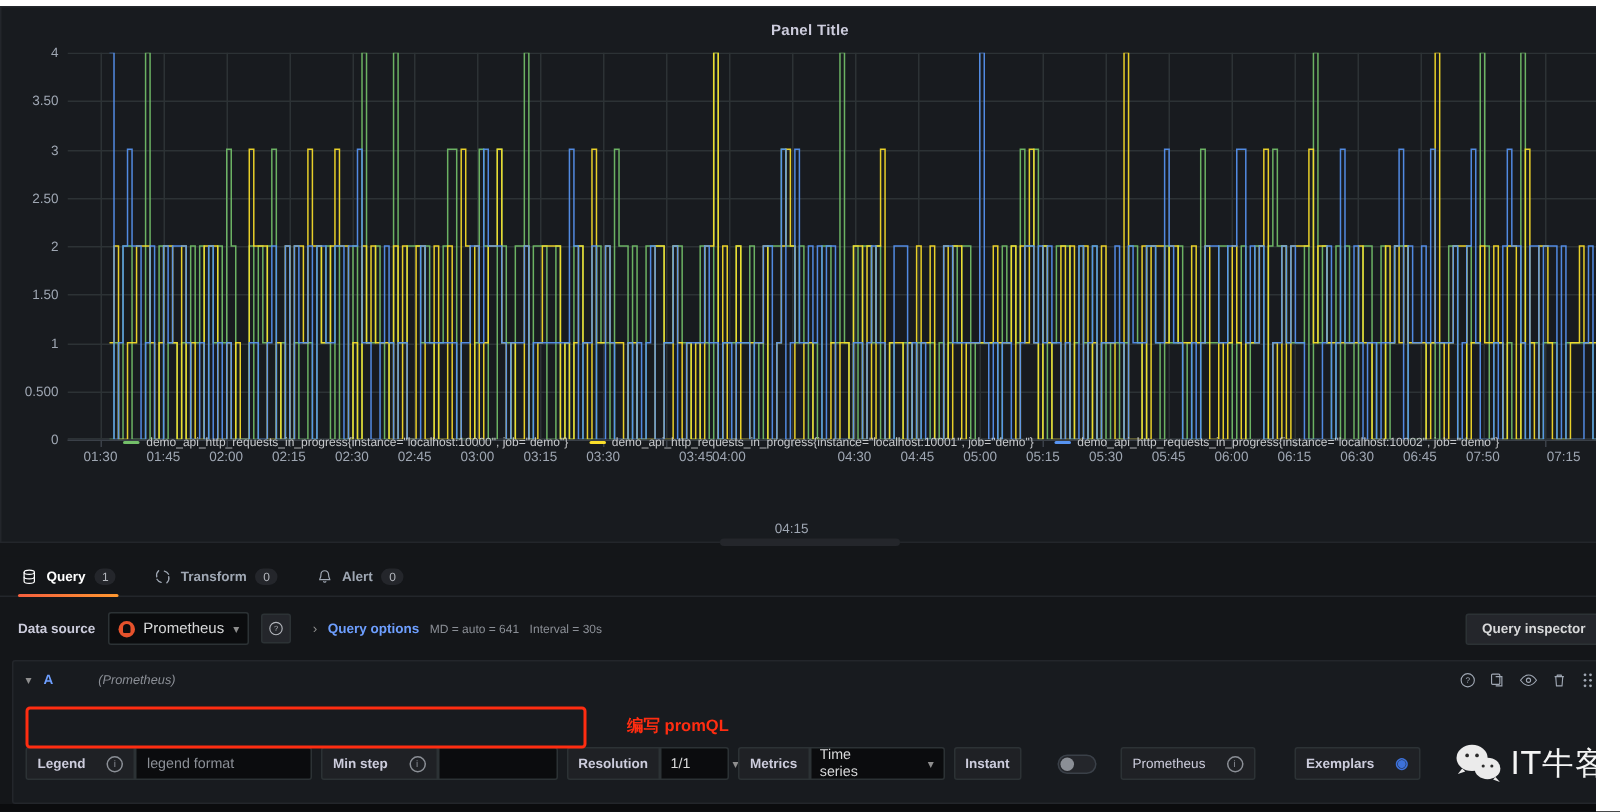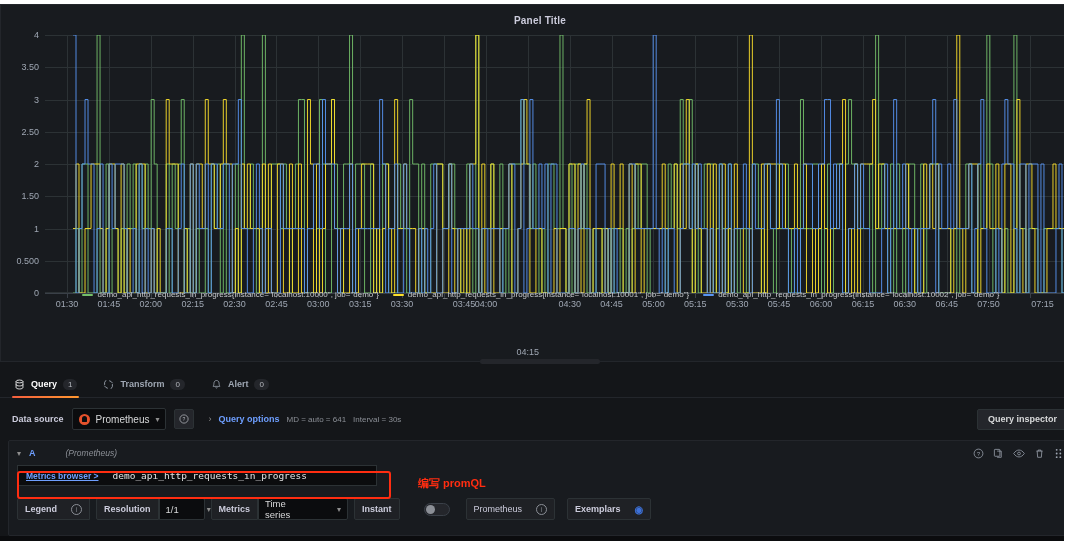--- a/index.html
+++ b/index.html
@@ -685,33 +685,37 @@
               <circle cx="2" cy="6" r="1"></circle>
                 <circle cx="6" cy="6" r="1"></circle>
               <circle cx="2" cy="10" r="1"></circle>
                 <circle cx="6" cy="10" r="1"></circle>
             </g>
           </svg>
         </span>
       </span>
     </div>
 
-    <div class="metrics-row">
-      <div class="metrics-browser">Metrics browser &gt;</div>
-      <div class="promql-input">demo_api_http_requests_in_progress</div>
-    </div>
 
     <div class="opts-row" style="left:8px; top:57px; position:absolute;">
       <div class="group">
         <div class="field-label">
           <span>Legend</span>
           <span class="info-i">i</span>
         </div>
-      </div>
-
+        <div class="text-input" style="width:118px;">legend format</div>
+      </div>
+
+      <div class="group">
+        <div class="field-label">
+          <span>Min step</span>
+          <span class="info-i">i</span>
+        </div>
+        <div class="text-input" style="width:80px;"></div>
+      </div>
 
       <div class="group">
         <div class="field-label plain">Resolution</div>
         <div class="select-box" style="width:46px;">
           <span>1/1</span>
           <span class="caret">▾</span>
         </div>
       </div>
 
       <div class="group">
@@ -728,28 +732,41 @@
         <div class="toggle"></div>
       </div>
 
       <div class="group" style="margin-left:10px;">
         <div class="field-label" style="border-radius:2px; font-weight:normal;">
           <span>Prometheus</span>
           <span class="info-i">i</span>
         </div>
       </div>
 
-      <div class="group" style="margin-left:6px;">
+      <div class="group" style="margin-left:20px;">
         <div class="field-label" style="border-radius:2px;">
           <span>Exemplars</span>
           <span class="eye-blue">◉</span>
         </div>
       </div>
     </div>
   </div>
 
   <div class="annot-box"></div>
   <div class="annot-text">编写 promQL</div>
 
+  <div class="watermark">
+    <svg class="wechat-mark" viewBox="0 0 40 34">
+      <ellipse cx="15" cy="12.5" rx="12.6" ry="10.6" fill="#f2f2f2"></ellipse>
+      <path d="M7 21 L3.5 25.5 L9.5 23.5 Z" fill="#f2f2f2"></path>
+      <circle cx="11" cy="10.5" r="1.5" fill="#2b2b2b"></circle>
+      <circle cx="19" cy="10.5" r="1.5" fill="#2b2b2b"></circle>
+      <ellipse cx="27.5" cy="21" rx="10.4" ry="8.7" fill="#f2f2f2"></ellipse>
+      <path d="M34 28 L37.5 32 L32 30 Z" fill="#f2f2f2"></path>
+      <circle cx="24" cy="19" r="1.25" fill="#2b2b2b"></circle>
+      <circle cx="31" cy="19" r="1.25" fill="#2b2b2b"></circle>
+    </svg>
+    <span class="wm-text">IT牛客</span>
+  </div>
 
   <div class="bottom-strip"></div>
   <div class="right-strip"></div>
 </div>
 
 </body></html>

